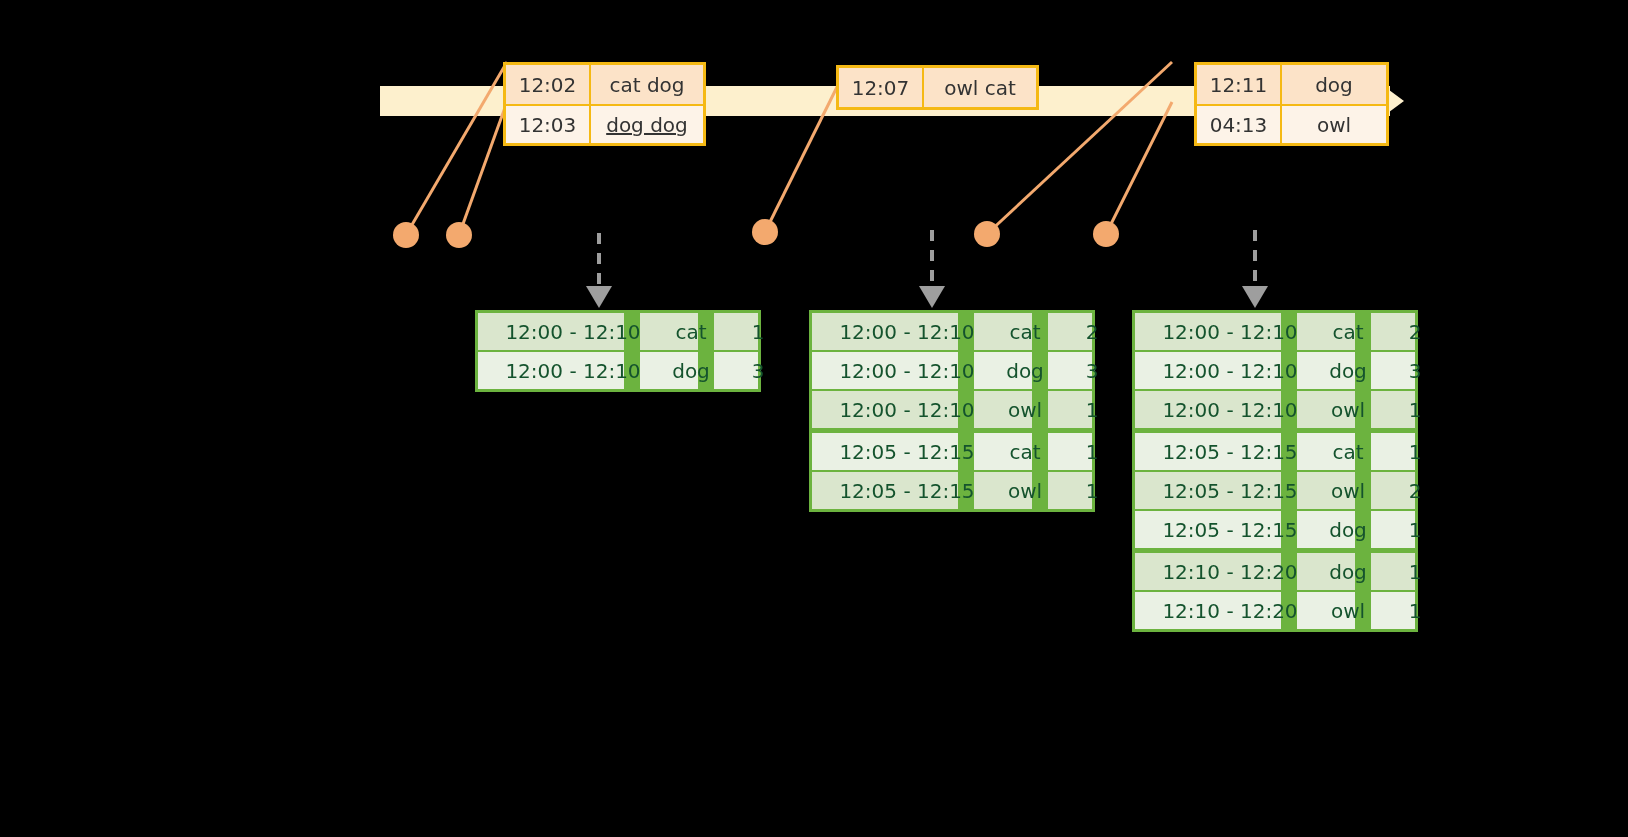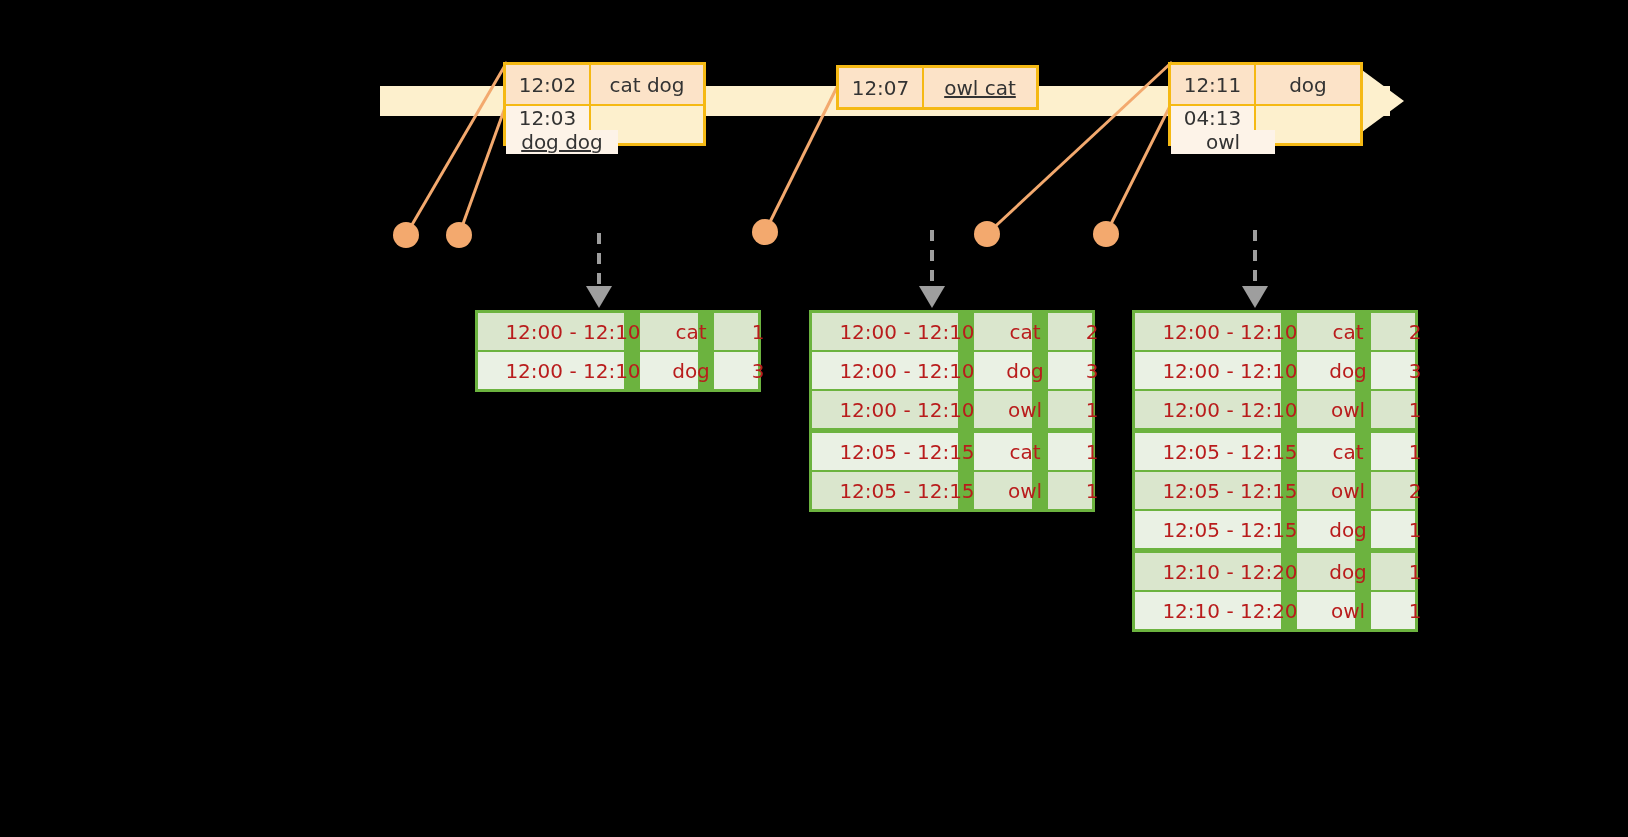--- a/index.html
+++ b/index.html
@@ -45,21 +45,20 @@
     box-sizing: border-box;
     background: #fdf0cd;
   }
   .evt-row {
     display: flex;
     height: 39px;
     box-sizing: border-box;
   }
   .evt-row + .evt-row {
     border-top: 2px solid #f5b914;
-    flex-direction: column;
   }
   .evt-cell {
     display: flex;
     align-items: center;
     justify-content: center;
     box-sizing: border-box;
     color: #333333;
     font-size: 20px;
     white-space: nowrap;
   }
@@ -91,21 +90,21 @@
     height: 37px;
     box-sizing: border-box;
   }
   .rt-row + .rt-row { margin-top: 2px; }
   .rt-row.groupstart { margin-top: 5px; }
   .rt-cell {
     display: flex;
     align-items: center;
     justify-content: center;
     box-sizing: border-box;
-    color: #b91c1c;
+    color: #14532d;
     font-size: 20px;
     white-space: nowrap;
     padding-left: 44px;
   }
   .rt-cell + .rt-cell { margin-left: 16px; }
   .rt-row.shade .rt-cell { background: #dae6cd; }
   .rt-row.plain .rt-cell { background: #eaf1e4; }
   .rt-cell.range { width: 146px; }
   .rt-cell.key   { width: 58px; }
   .rt-cell.cnt   { width: 38px; }
@@ -150,24 +149,24 @@
           <div class="evt-cell words" style="width: 112px;">cat dog</div>
         </div>
         <div class="evt-row plain">
           <div class="evt-cell time">12:03</div>
           <div class="evt-cell words" style="width: 112px; text-decoration: underline;">dog dog</div>
         </div>
       </div>
       <div class="evt-group" style="left: 836px; top: 65px;">
         <div class="evt-row shade">
           <div class="evt-cell time">12:07</div>
-          <div class="evt-cell words" style="width: 112px; text-decoration: underline;">owl cat</div>
-        </div>
-      </div>
-      <div class="evt-group" style="left: 1168px; top: 62px;">
+          <div class="evt-cell words" style="width: 112px;">owl cat</div>
+        </div>
+      </div>
+      <div class="evt-group" style="left: 1194px; top: 62px;">
         <div class="evt-row shade">
           <div class="evt-cell time">12:11</div>
           <div class="evt-cell words" style="width: 104px;">dog</div>
         </div>
         <div class="evt-row plain">
           <div class="evt-cell time">04:13</div>
           <div class="evt-cell words" style="width: 104px;">owl</div>
         </div>
       </div>
     </div>

